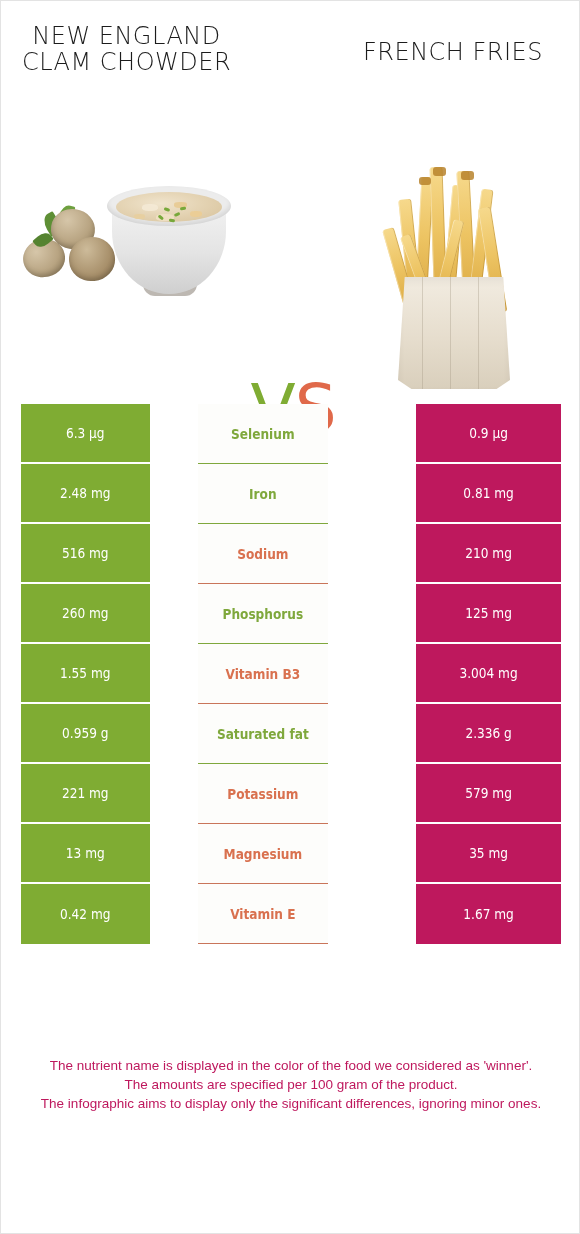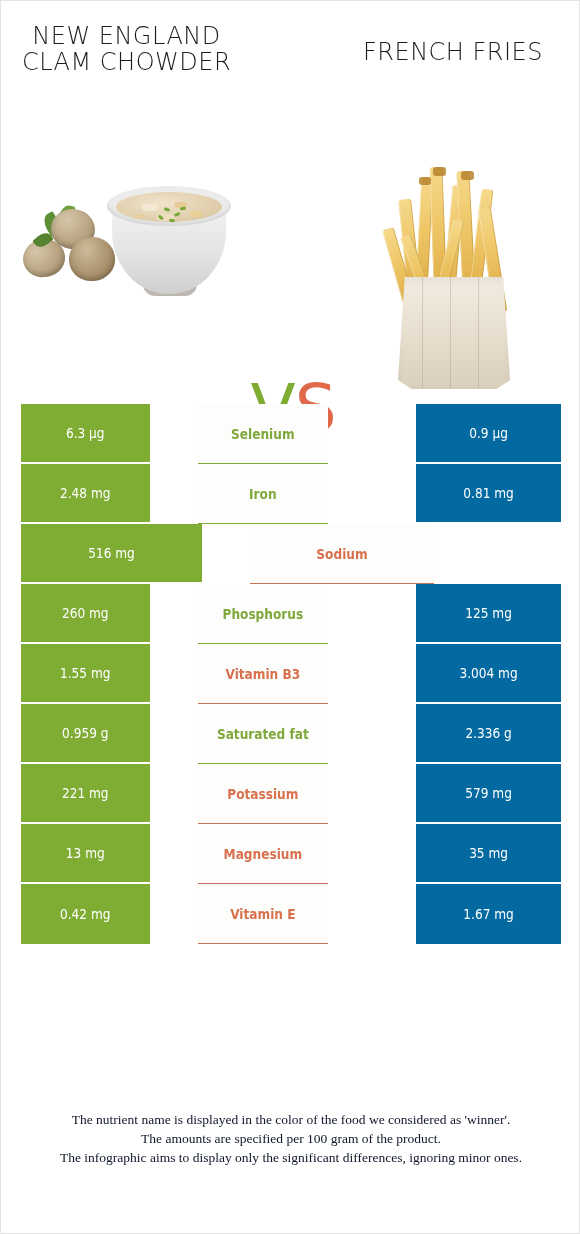--- a/index.html
+++ b/index.html
@@ -221,43 +221,43 @@
   }
   .cell-mid {
     width: 184px;
     background: #fdfdfb;
     font-size: 13.5px;
     font-weight: 700;
     text-align: center;
   }
   .cell-right {
     width: 204px;
-    background: #0369a1;
+    background: #be185d;
     color: #ffffff;
     border-bottom: 2px solid #ffffff;
     margin-left: 40px;
   }
   .row:last-child .cell-left,
   .row:last-child .cell-right { border-bottom: none; text-align: right; }
 
   .cell-mid.win-left  { color: #7FA83C; border-bottom: 1px solid #7FA83C; }
   .cell-mid.win-right { color: #D9714F; border-bottom: 1px solid #C9755A; }
   .row:last-child .cell-mid.win-left  { border-bottom: 1px solid #7FA83C; }
   .row:last-child .cell-mid.win-right { border-bottom: 1px solid #C9755A; }
 
   
   .footer {
     position: absolute;
-    left: 24px; top: 1109px;
+    left: 24px; top: 1055px;
     width: 532px;
     text-align: center;
     font-size: 13.5px;
     line-height: 19px;
-    color: #0f172a;
-    font-family: Liberation Serif, serif;
+    color: #be185d;
+    font-family: Liberation Sans, sans-serif;
     font-stretch: condensed;
   }
   .footer p { margin: 0; }
 </style>
 </head>
 <body>
 
 <div class="infographic">
 
   <div class="titles">
@@ -332,20 +332,21 @@
         <div class="cell cell-right">0.9 µg</div>
       </div>
       <div class="row">
         <div class="cell cell-left">2.48 mg</div>
         <div class="cell cell-mid win-left">Iron</div>
         <div class="cell cell-right">0.81 mg</div>
       </div>
       <div class="row">
         <div class="cell cell-left">516 mg</div>
         <div class="cell cell-mid win-right">Sodium</div>
+        <div class="cell cell-right">210 mg</div>
       </div>
       <div class="row">
         <div class="cell cell-left">260 mg</div>
         <div class="cell cell-mid win-left">Phosphorus</div>
         <div class="cell cell-right">125 mg</div>
       </div>
       <div class="row">
         <div class="cell cell-left">1.55 mg</div>
         <div class="cell cell-mid win-right">Vitamin B3</div>
         <div class="cell cell-right">3.004 mg</div>

